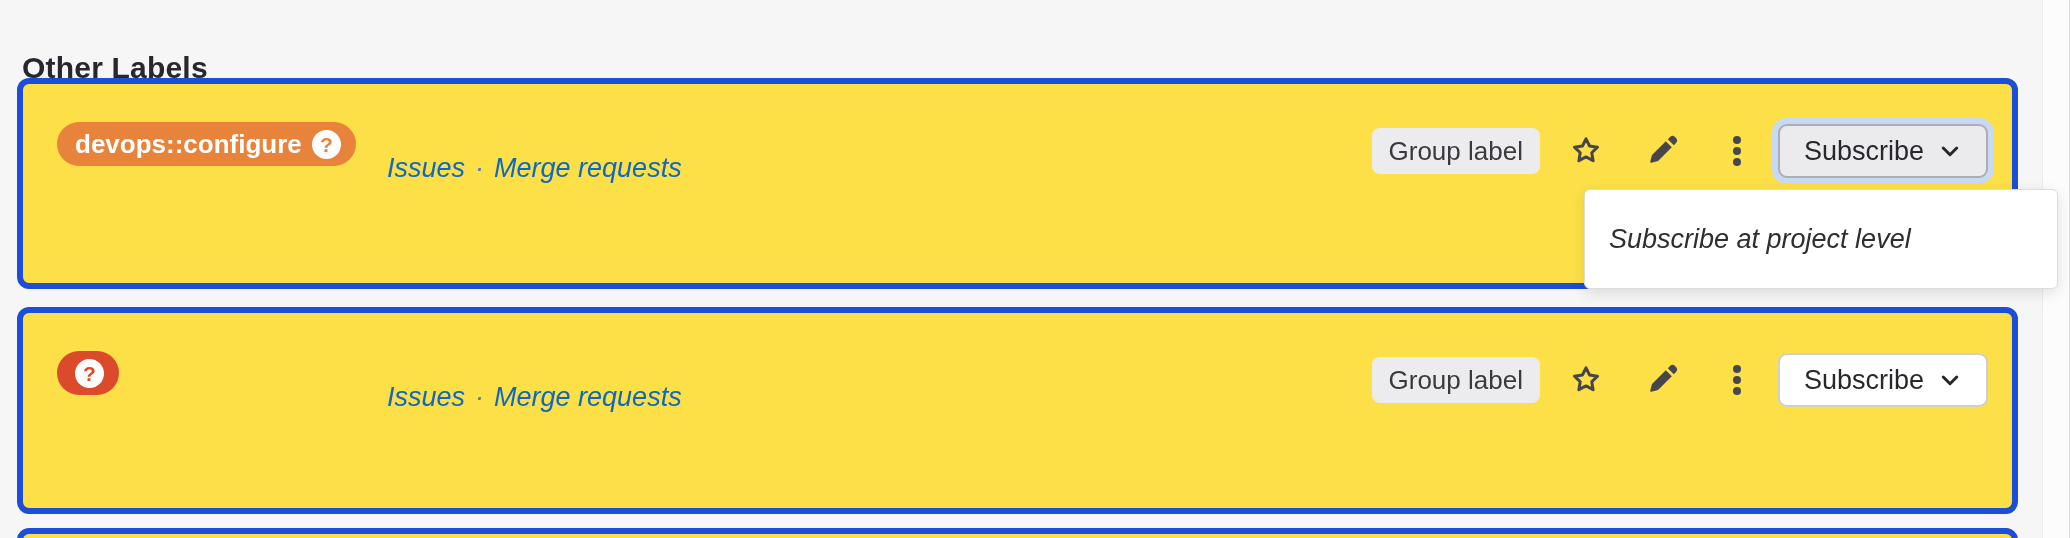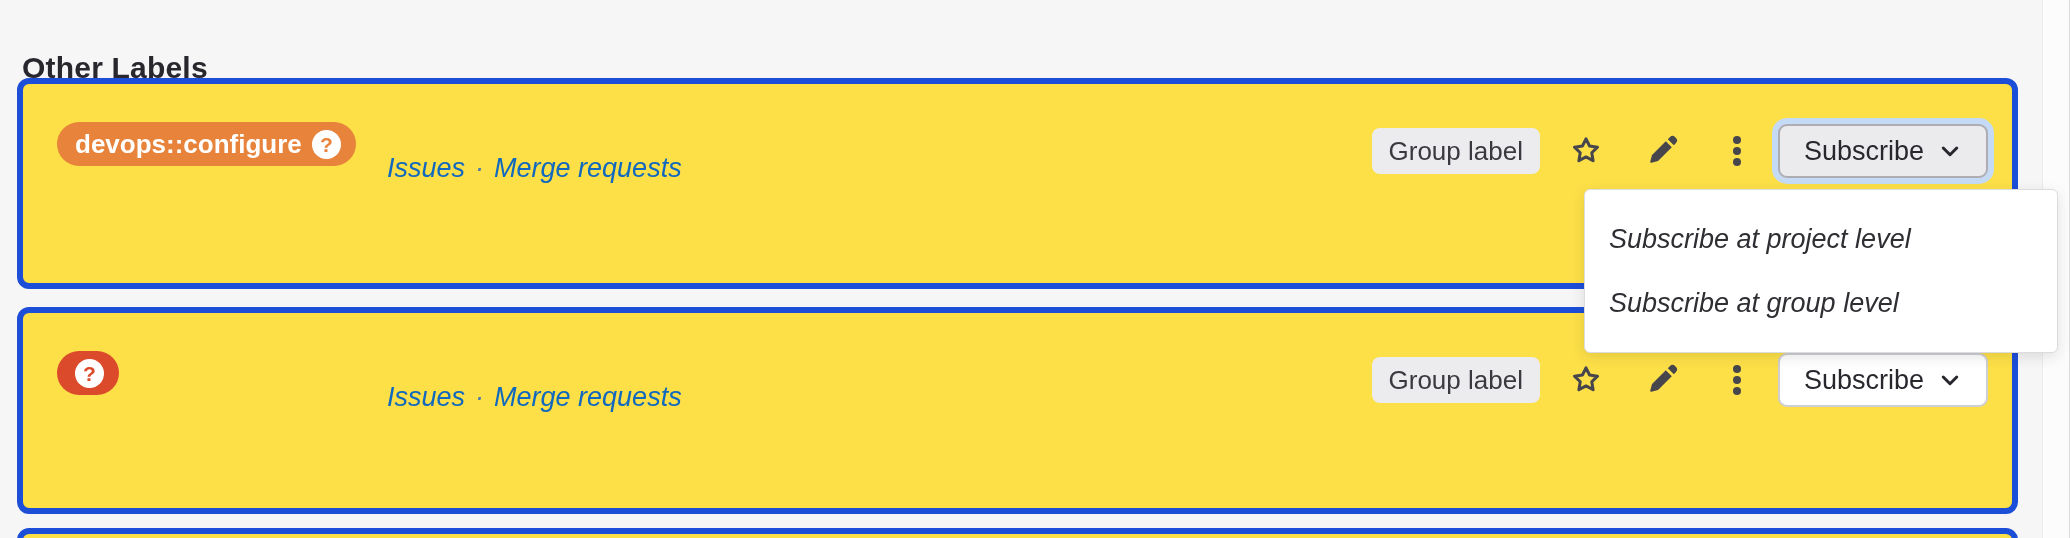--- a/index.html
+++ b/index.html
@@ -167,16 +167,15 @@
         </span>
       </button>
     </div>
   </div>
 </section>
 
 <section class="label-card card-3"></section>
 
 <div class="dropdown-panel">
   <div class="dropdown-item">Subscribe at project level</div>
-  <div class="dropdown-item">Subscribe at group level</div>
 </div>
 
 <div class="scroll-gutter"></div>
 
 </body></html>

